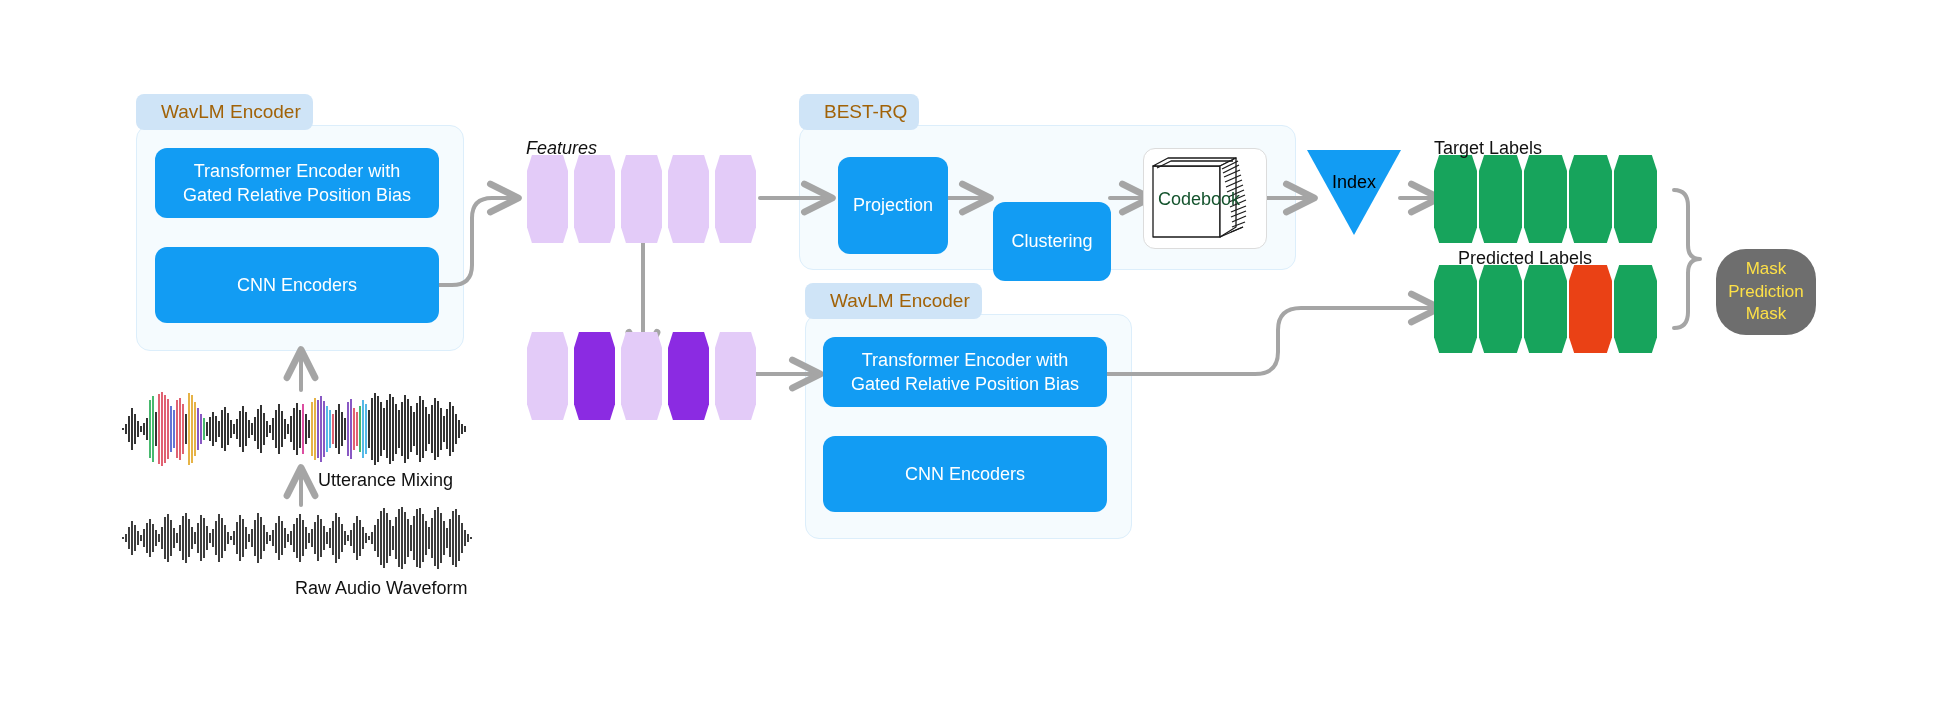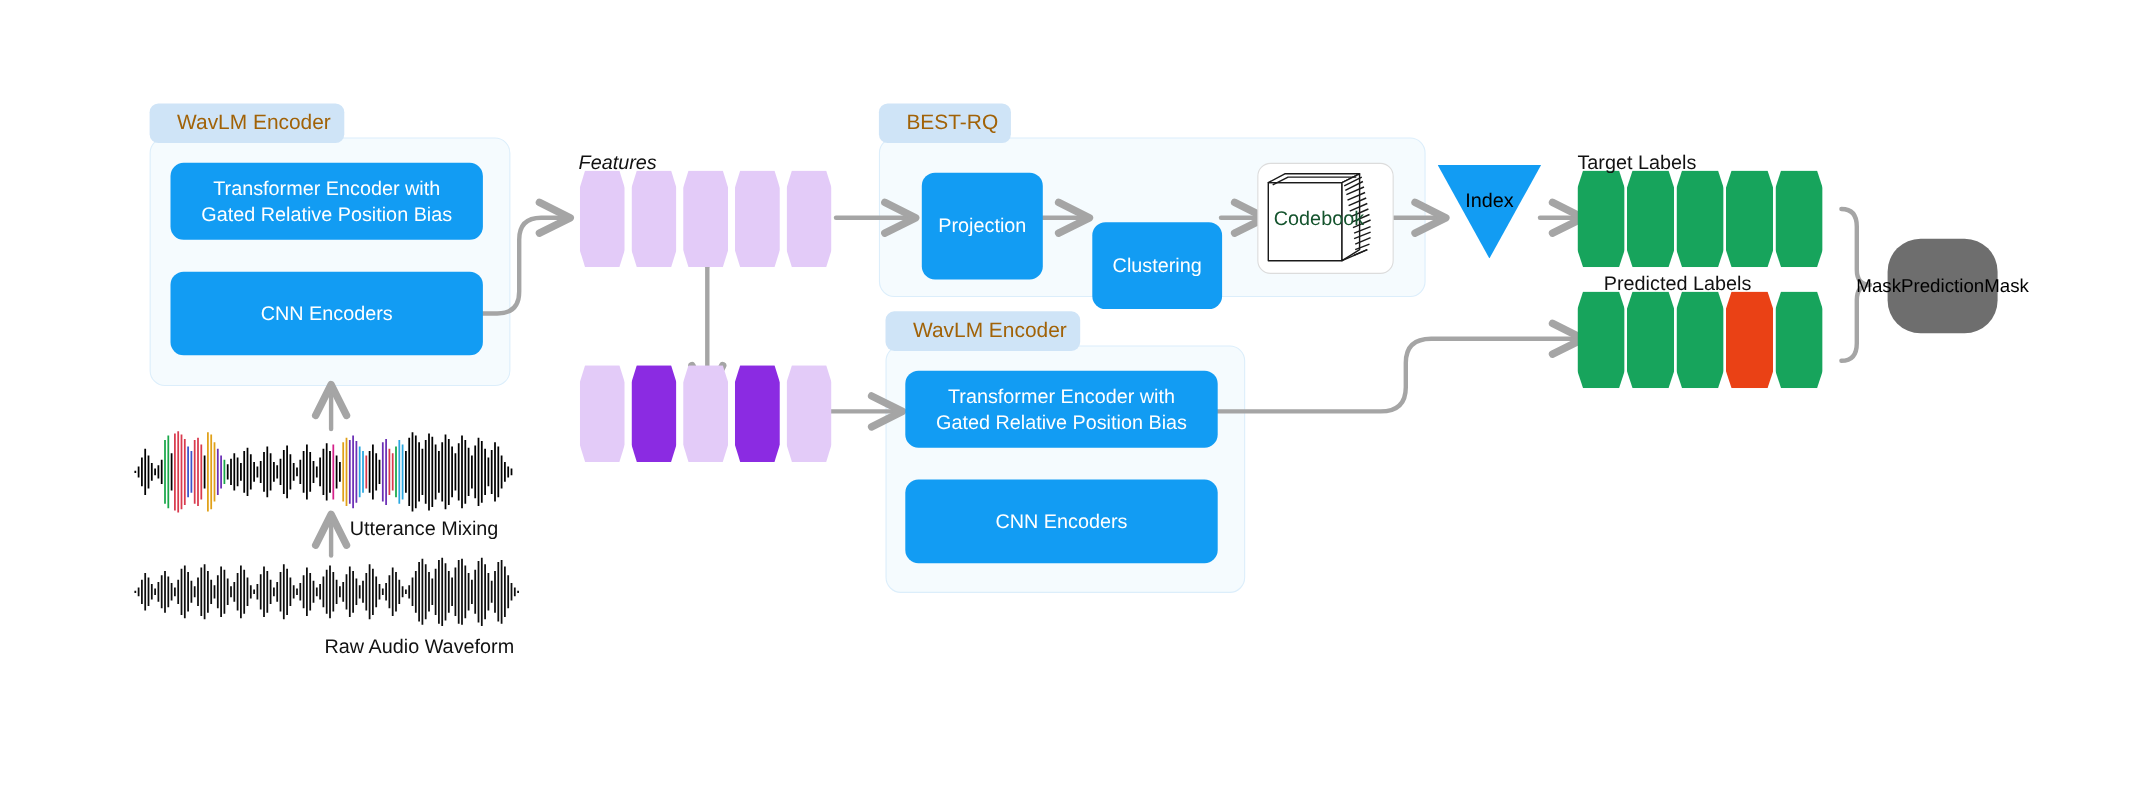--- a/index.html
+++ b/index.html
@@ -61,23 +61,23 @@
     clip-path:polygon(0% 0%,100% 0%,50% 100%);
     position:relative;
   }
   .tri-label{
     position:absolute;left:0;top:22px;width:100%;text-align:center;
     color:#000000;font-size:18px;
   }
 
   
   .loss{
-    background:#6e6e6e;color:#000000;border-radius:30px;z-index:5;
-    display:flex;flex-direction:row;align-items:center;justify-content:center;
-    font-size:17px;line-height:1.35;text-align:center;
+    background:#6e6e6e;color:#fde047;border-radius:30px;z-index:5;
+    display:flex;flex-direction:column;align-items:center;justify-content:center;
+    font-size:17px;line-height:1.35;text-align:center;margin-top:32px;
   }
 
   svg.overlay{position:absolute;left:0;top:0;width:1941px;height:719px;z-index:3;pointer-events:none;}
 </style>
 </head>
 <body>
 
 <div class="stage">
 
   <svg class="overlay" viewBox="0 0 1941 719">

